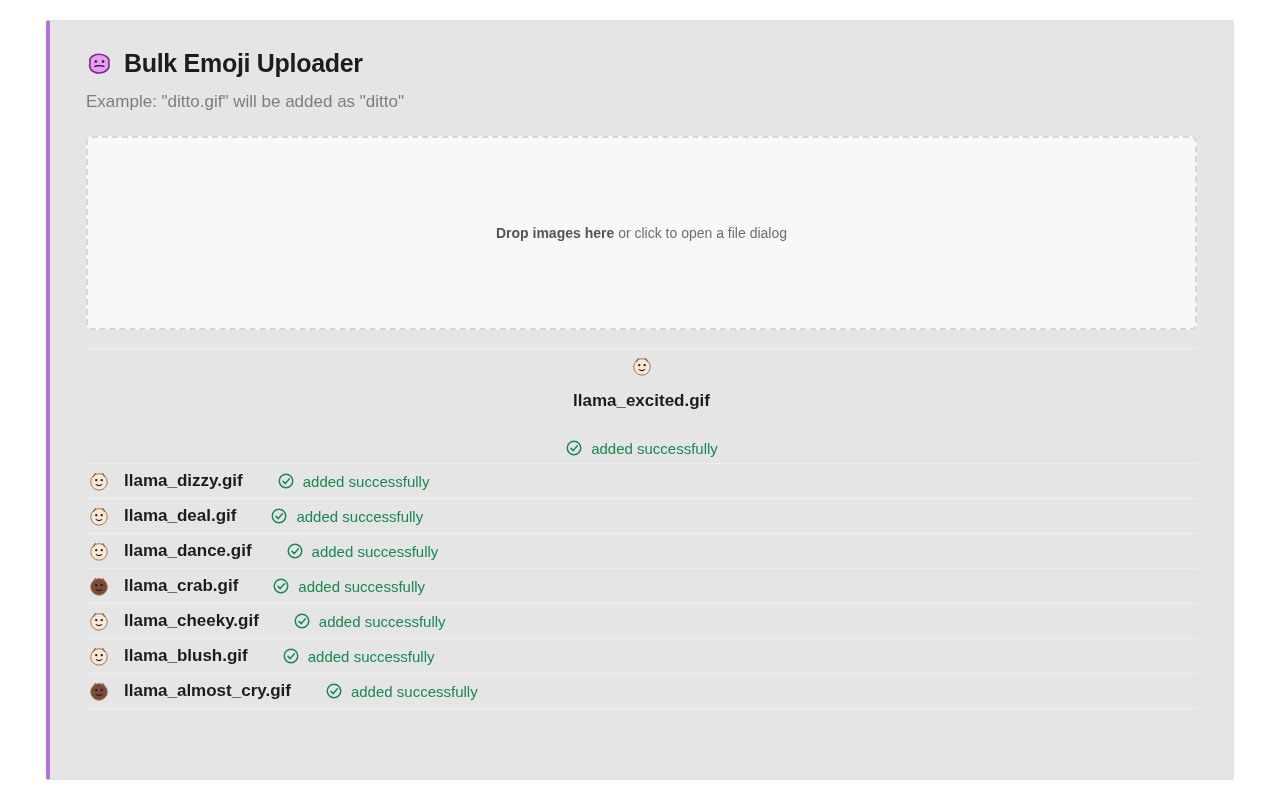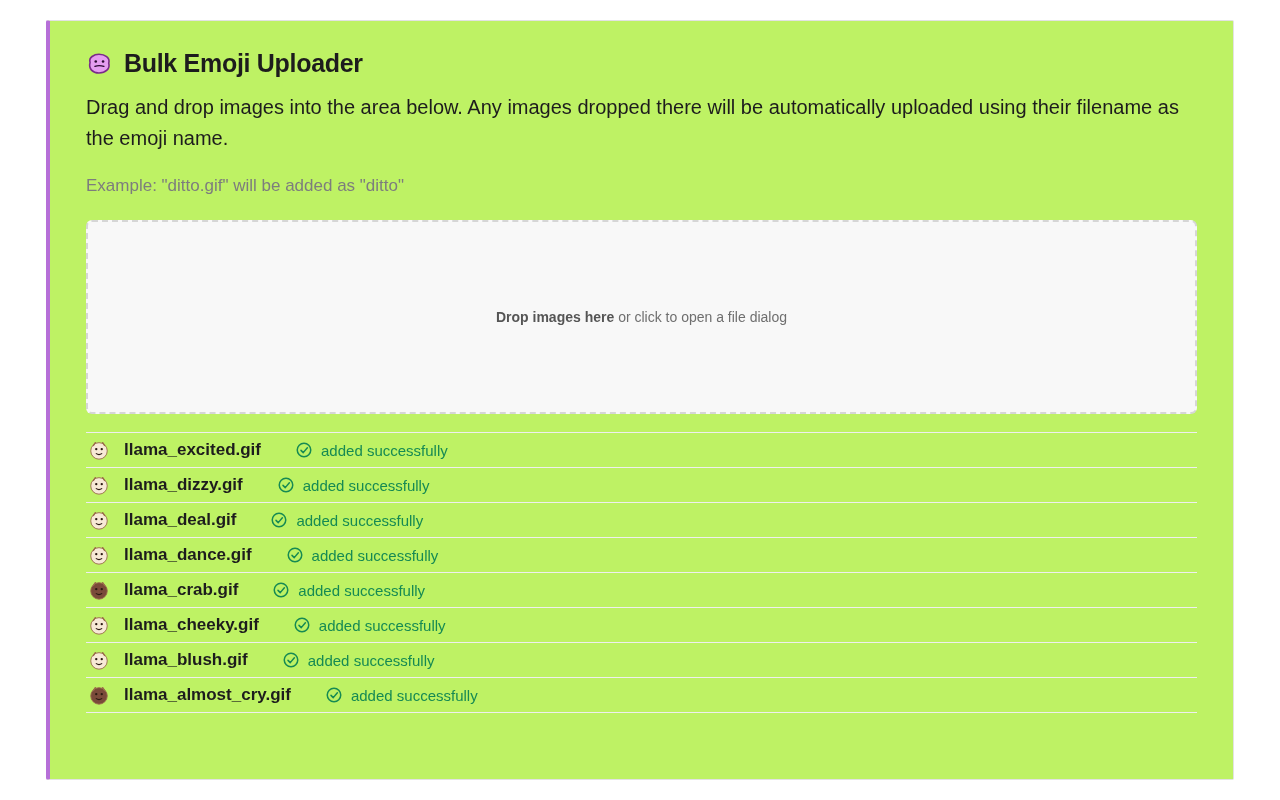--- a/index.html
+++ b/index.html
@@ -12,21 +12,21 @@
     overflow: hidden;
   }
   .page {
     padding: 20px 46px 0 46px;
   }
   .panel {
     border: 1px solid #e2e2e2;
     border-left: 4px solid #b66fd8;
     border-radius: 2px;
     padding: 28px 36px 28px 36px;
-    background: #bef264;
+    background: #e5e5e5;
     min-height: 760px;
   }
   .panel-header {
     display: flex;
     align-items: center;
     gap: 12px;
     margin-bottom: 14px;
   }
   .app-icon {
     width: 26px;
@@ -76,21 +76,21 @@
     list-style: none;
   }
   .upload-row {
     display: flex;
     align-items: center;
     gap: 14px;
     padding: 6px 2px;
     border-bottom: 1px solid #efefef;
     font-size: 17px;
   }
-  .upload-row:first-child { border-top: 1px solid #efefef; }
+  .upload-row:first-child { border-top: 1px solid #efefef; flex-direction: column; }
   .emoji-thumb {
     width: 22px;
     height: 22px;
     border-radius: 3px;
     display: inline-flex;
     align-items: center;
     justify-content: center;
     flex-shrink: 0;
   }
   .emoji-thumb.light svg circle.body { fill: #f7e9d6; }
@@ -125,21 +125,20 @@
         <svg viewBox="0 0 32 32" width="26" height="26">
           <path d="M5 14 C3 8 10 4 16 4 C23 4 30 8 28 15 C30 22 24 27 16 27 C8 27 3 22 5 14 Z" fill="#e59ef0" stroke="#7a2b8a" stroke-width="2"></path>
           <circle cx="12" cy="13" r="1.6" fill="#2b0a33"></circle>
           <circle cx="21" cy="13" r="1.6" fill="#2b0a33"></circle>
           <path d="M11 19 Q16 17 22 19" stroke="#2b0a33" stroke-width="1.6" fill="none" stroke-linecap="round"></path>
         </svg>
       </span>
       <h1 class="panel-title">Bulk Emoji Uploader</h1>
     </div>
 
-    <p class="panel-desc">Drag and drop images into the area below. Any images dropped there will be automatically uploaded using their filename as the emoji name.</p>
 
     <p class="panel-example">Example: "ditto.gif" will be added as "ditto"</p>
 
     <div class="dropzone">
       <span class="dropzone-text">
         <strong>Drop images here</strong><span> or click to open a file dialog</span>
       </span>
     </div>
 
     <ul class="upload-list" id="upload-list">

